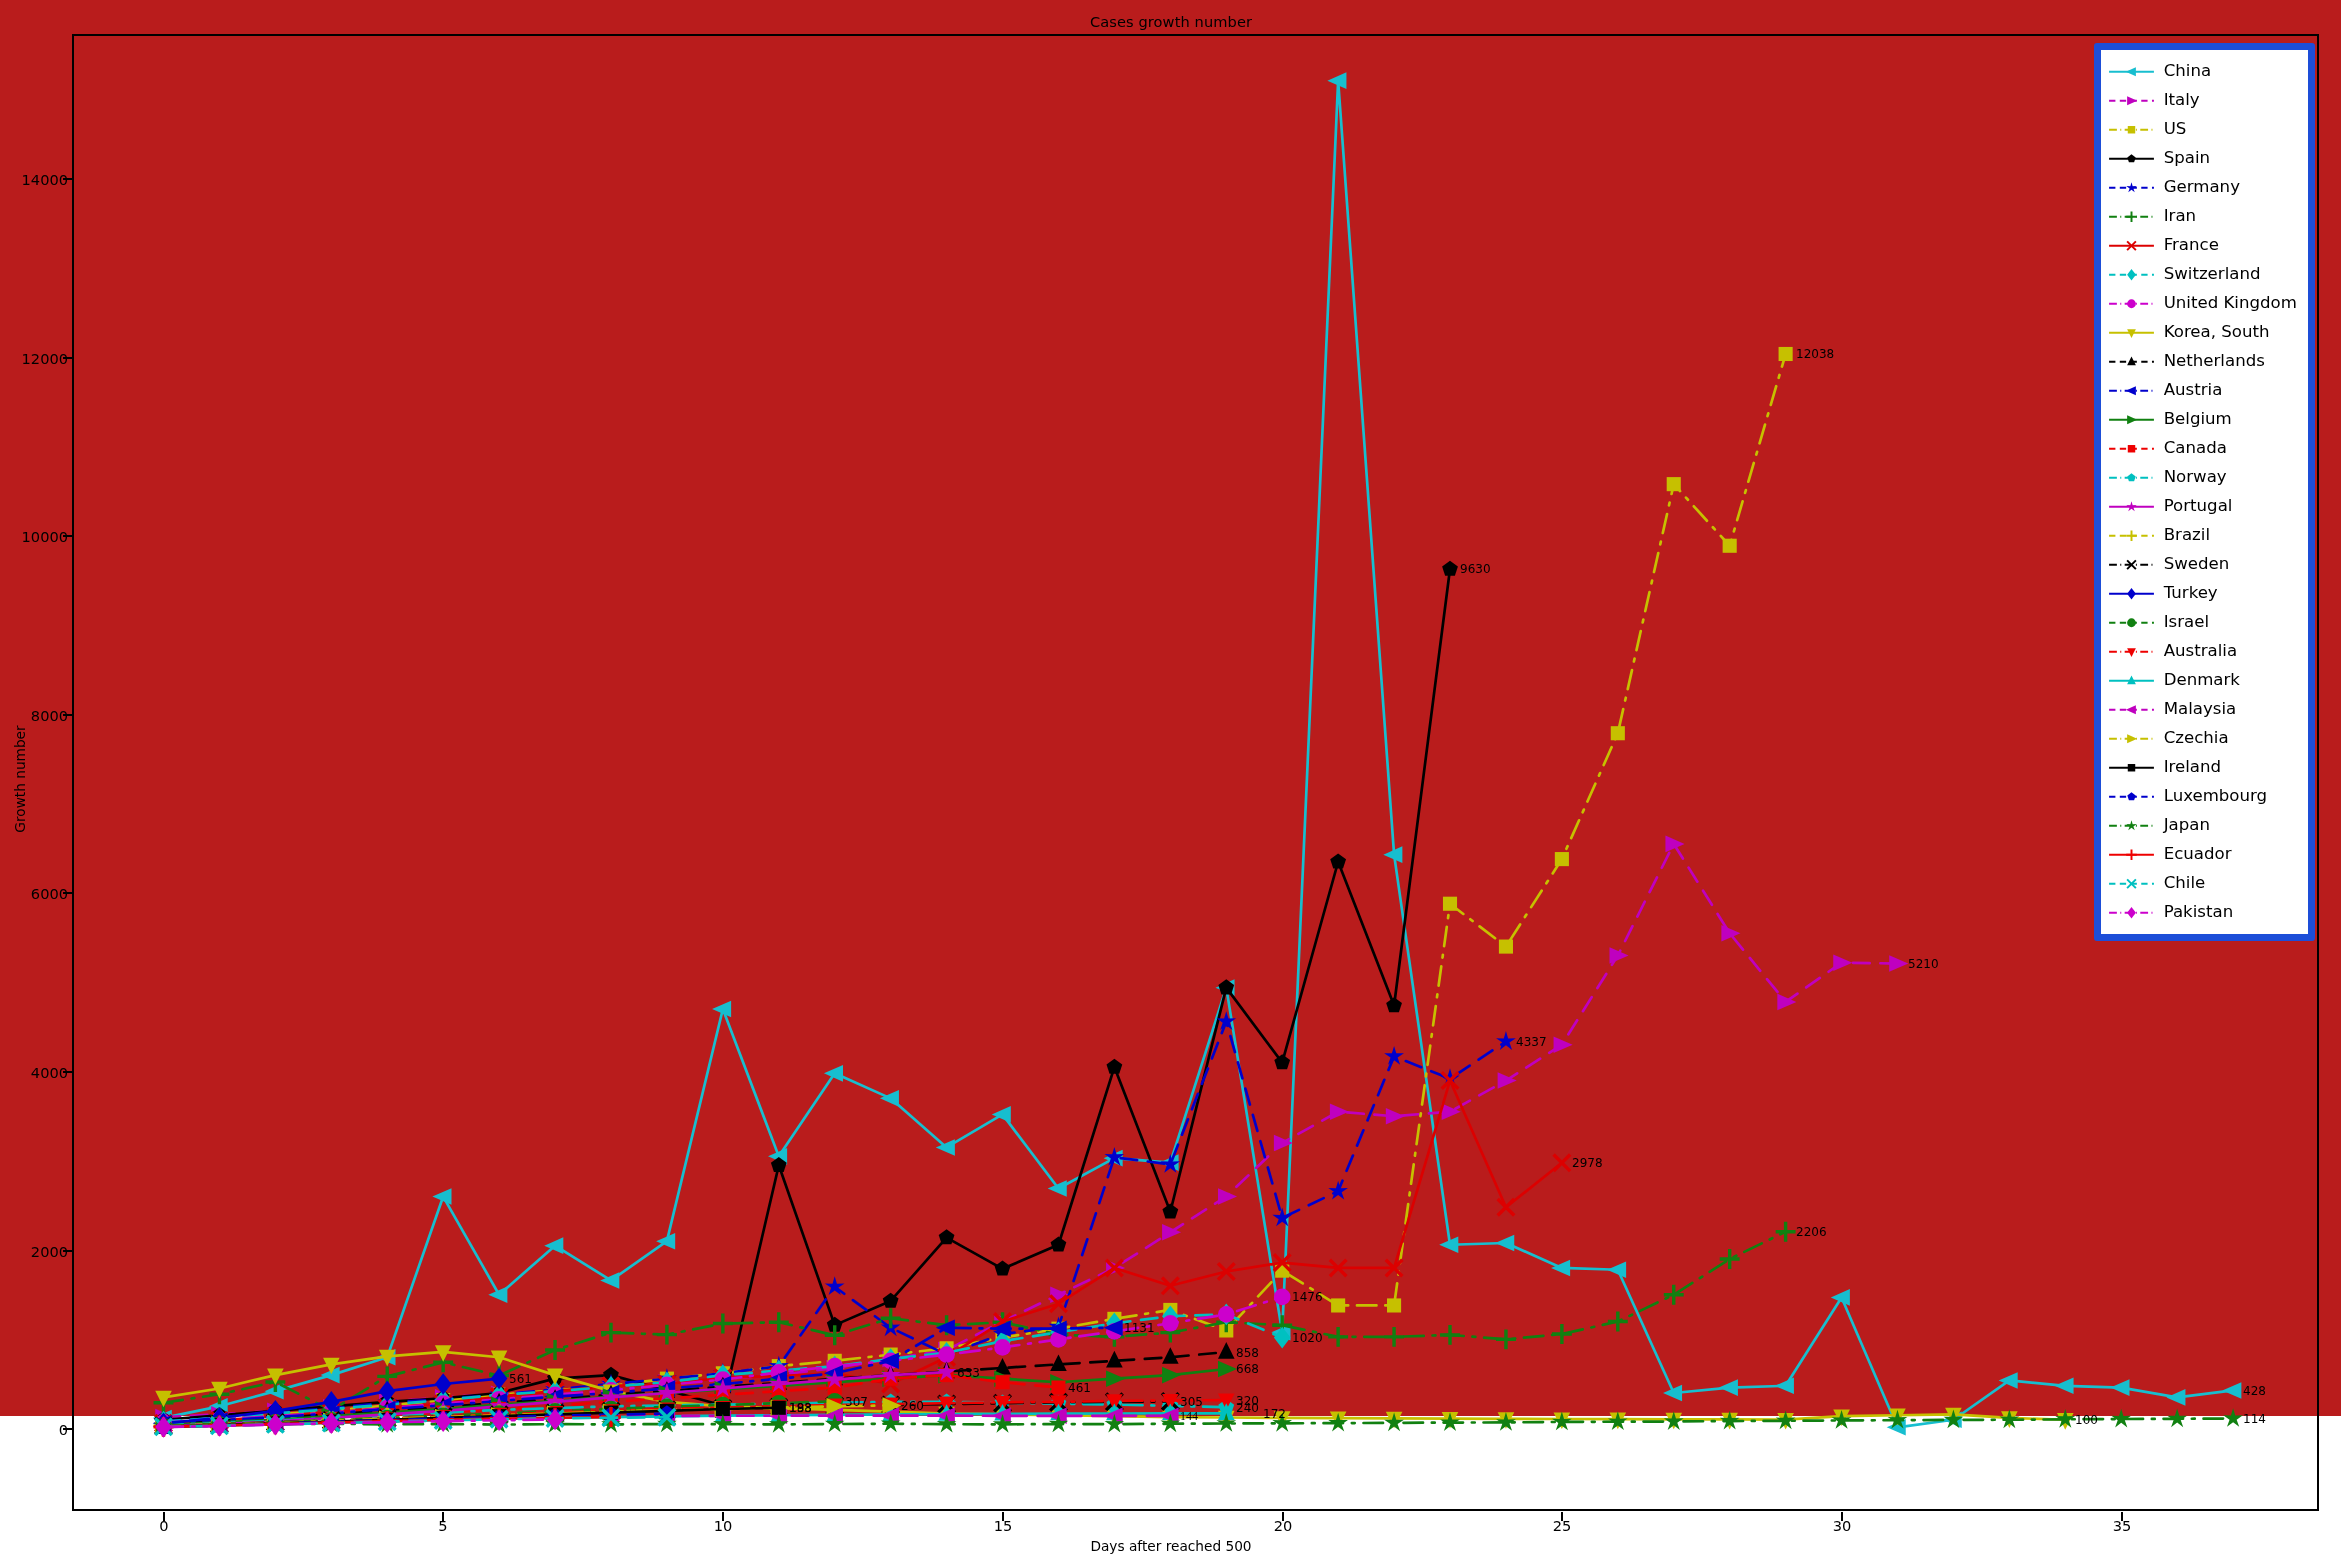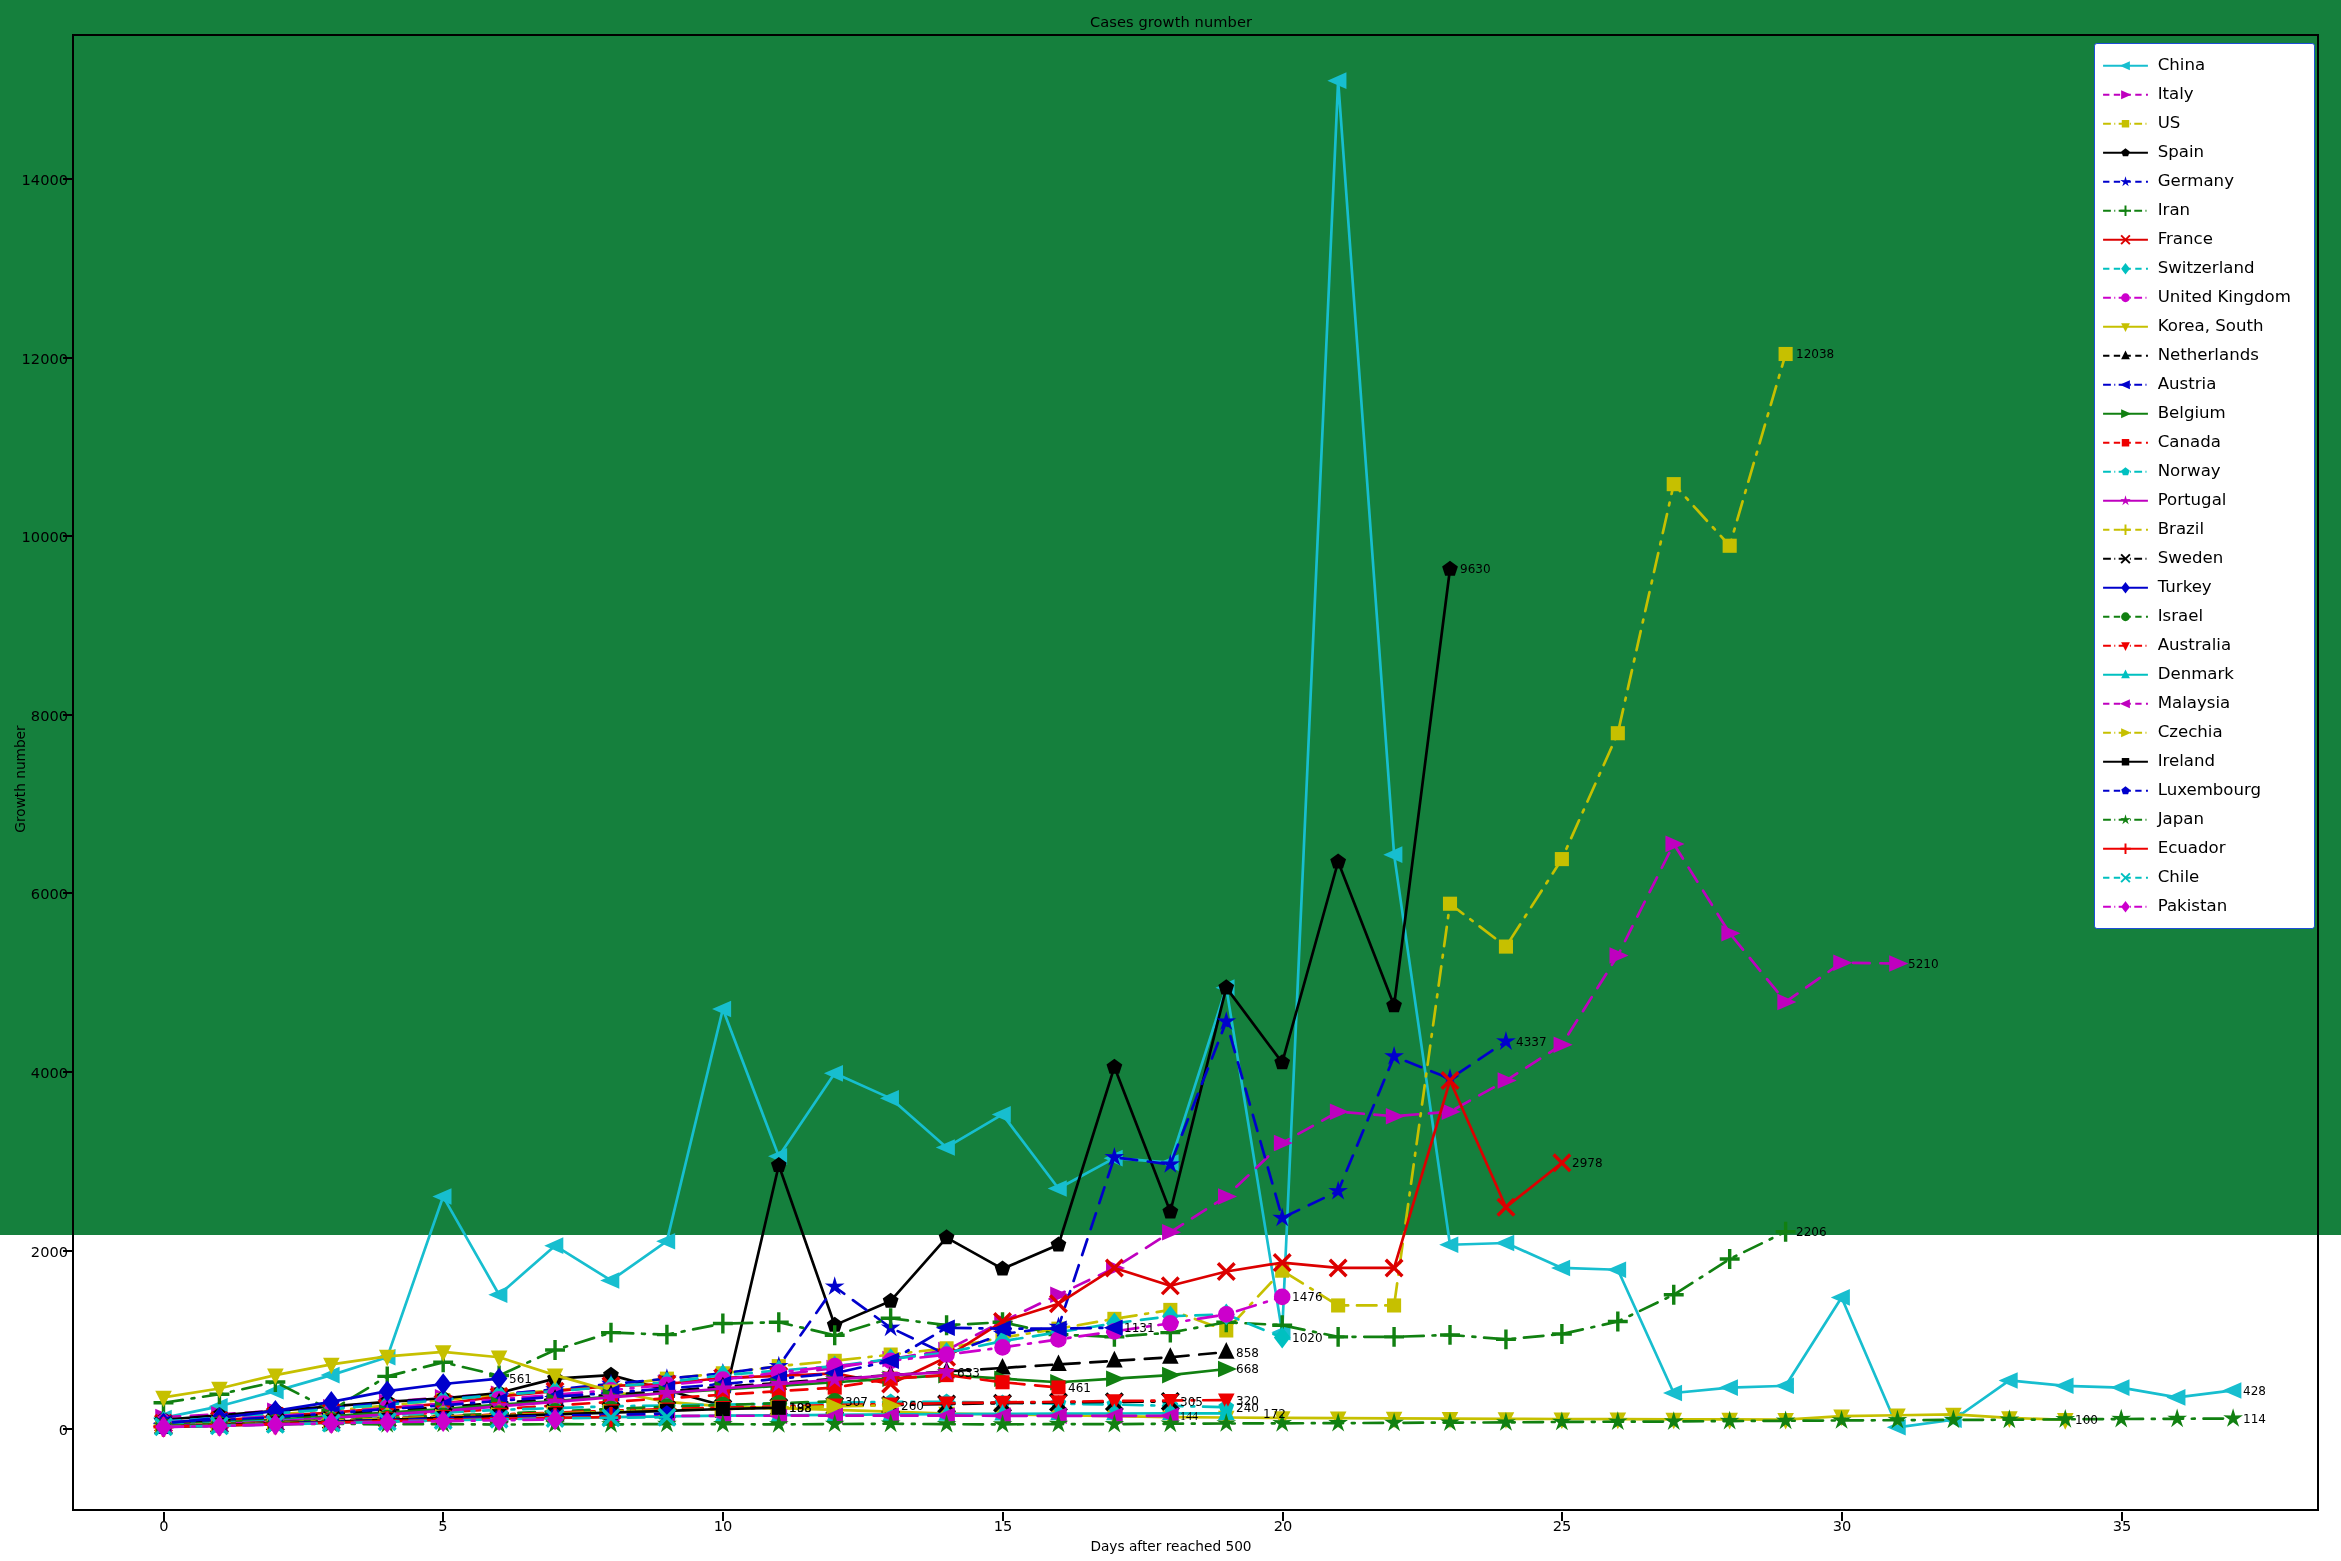--- a/index.html
+++ b/index.html
@@ -1,17 +1,17 @@
 <!DOCTYPE html>
 <html style="font-size:7.8px"><head>
 <meta charset="utf-8">
 <style>
   html,body{margin:0;padding:0;background:#ffffff;}
   body{width:2342px;height:1561px;font-family:"DejaVu Sans",sans-serif;overflow:hidden;}
-  #root{position:relative;width:2342px;height:1235px;background:#15803d;}
+  #root{position:relative;width:2342px;height:1416px;background:#b91c1c;}
 
   
   #chart-title{
     position:absolute;left:0;top:12.7px;width:2342px;text-align:center;
     font-size:14.6px;color:#000;letter-spacing:0.1px;
   }
 
   
   #plot-frame{
     position:absolute;left:72px;top:34px;width:2247px;height:1477px;
@@ -38,21 +38,21 @@
   }
   .xtick-mark{position:absolute;top:1512px;width:2px;height:8.8px;background:#000;transform:translateX(-50%);}
   #xlabel{
     position:absolute;left:0;top:1538px;width:2342px;text-align:center;
     font-size:13.7px;color:#000;
   }
 
   
   #legend{
     position:absolute;left:2094px;top:43px;width:221px;
-    border:1px solid #1d4ed8;border-radius:2.9px;background:#fff;
+    border:7px solid #1d4ed8;border-radius:2.9px;background:#fff;
     padding:6.8px 4.9px 6.8px 5.9px;box-sizing:border-box;
   }
   .legend-row{display:flex;align-items:center;height:29px;}
   .legend-swatch{width:49px;height:19.5px;flex:0 0 49px;margin-right:7.8px;}
   .legend-text{font-size:16.6px;color:#000;white-space:nowrap;line-height:1;}
 
   
   .annot{
     position:absolute;font-size:12px;color:#000;white-space:nowrap;
     transform:translateY(-50%);

